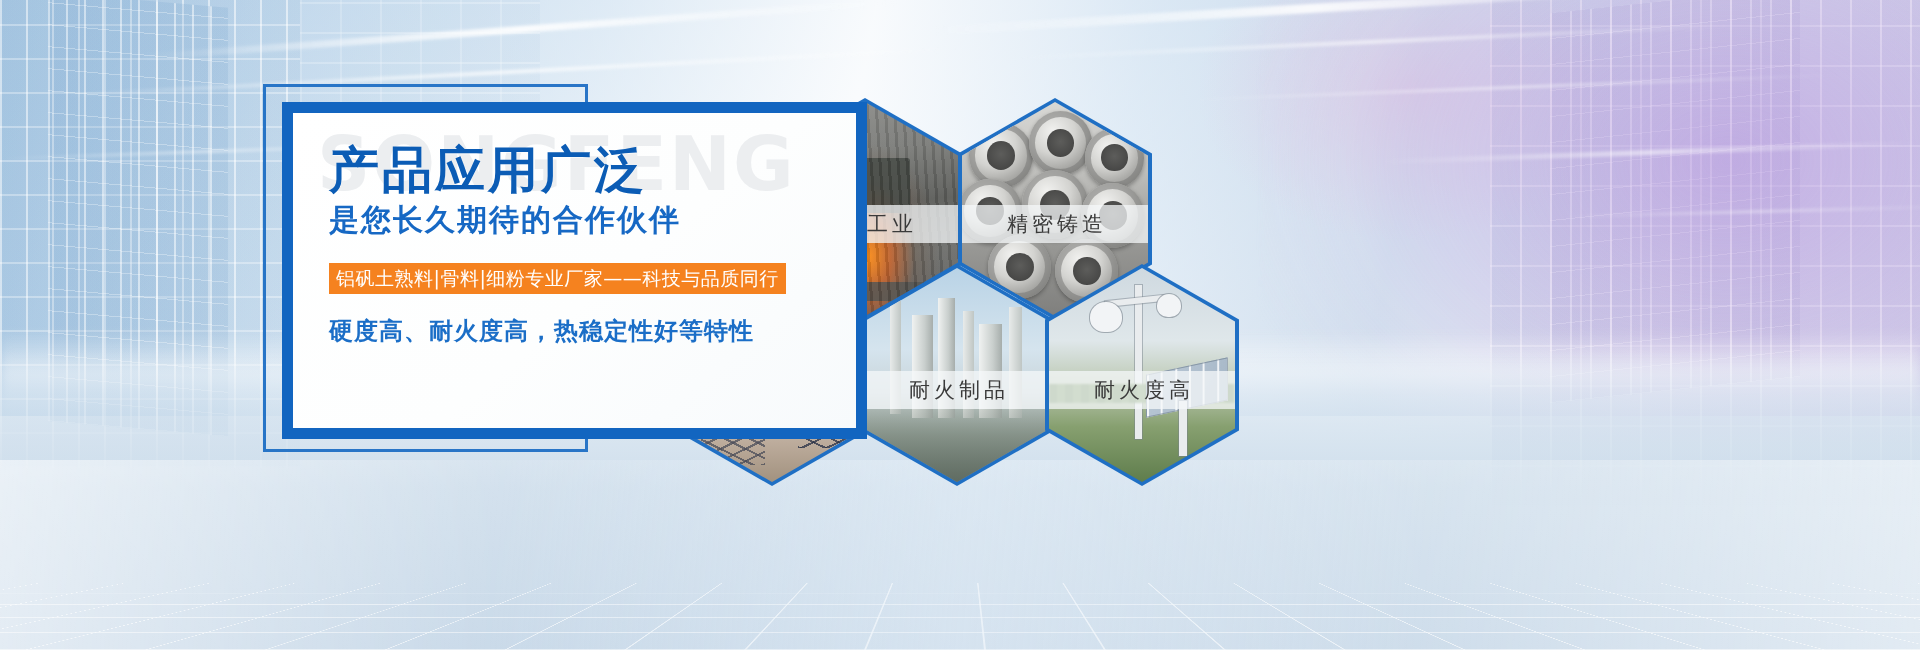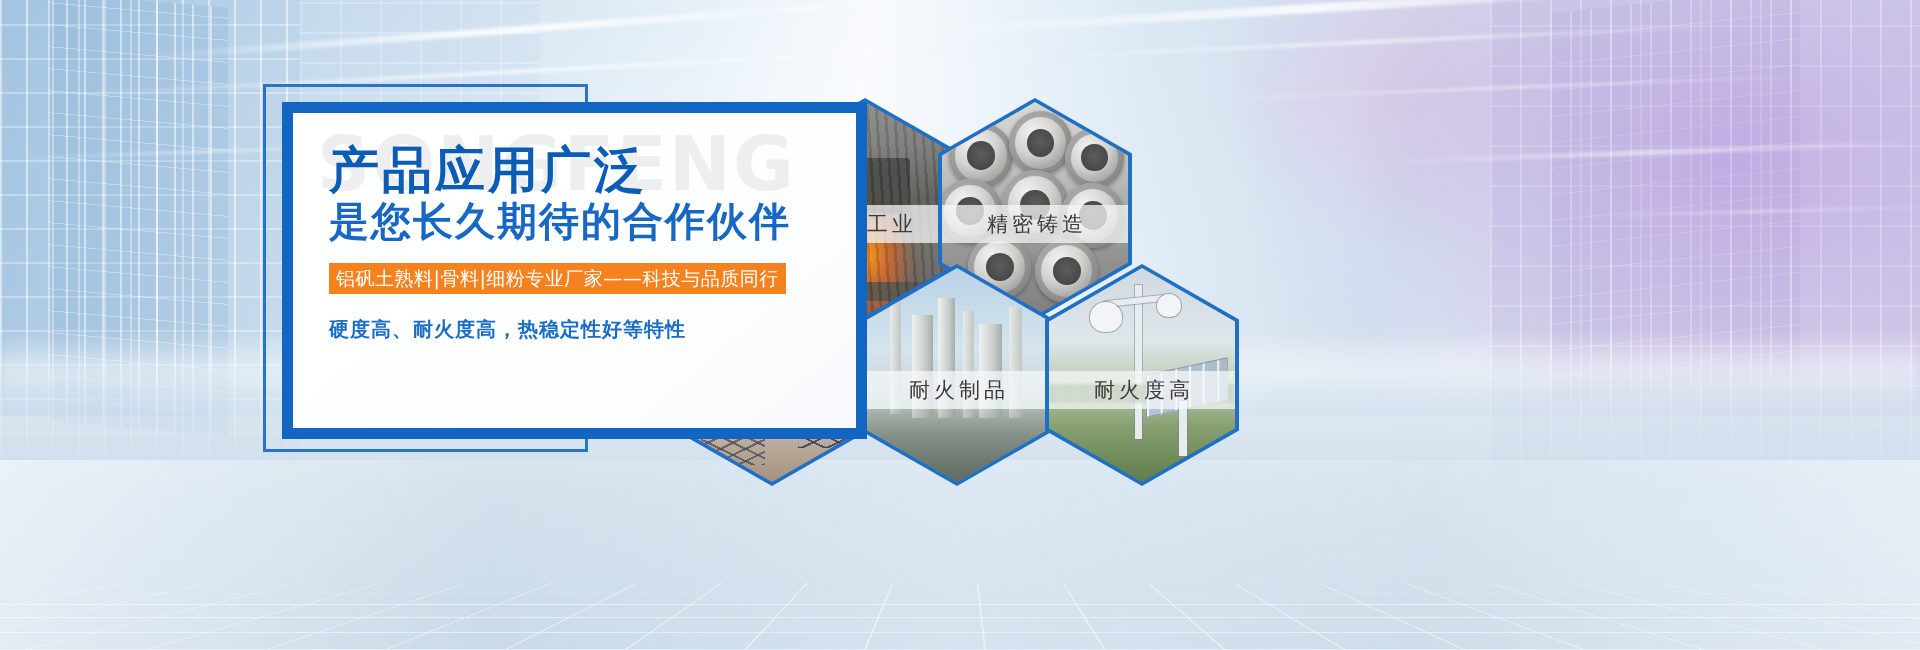--- a/index.html
+++ b/index.html
@@ -171,47 +171,46 @@
     font-weight: 700;
     color: #0b5cb5;
     letter-spacing: 3px;
     line-height: 1;
     white-space: nowrap;
     text-shadow: 0 1px 0 rgba(255,255,255,.6);
   }
   .subline {
     position: absolute;
     left: 36px; top: 92px;
-    font-size: 40px;
+    font-size: 30px;
     font-weight: 700;
     color: #1668c4;
     letter-spacing: 2px;
     line-height: 1;
     white-space: nowrap;
-    font-family: Liberation Mono, monospace;
   }
 
   .tagbar {
     position: absolute;
     left: 36px; top: 150px;
     height: 31px;
     padding: 0 7px;
     background: #f5821f;
     color: #ffffff;
     font-size: 19px;
     letter-spacing: .5px;
     line-height: 31px;
     white-space: nowrap;
     font-family: "DejaVu Sans", sans-serif;
   }
 
   .feature {
     position: absolute;
     left: 36px; top: 206px;
-    font-size: 20px;
+    font-size: 24px;
     font-weight: 700;
     color: #1b6ec7;
     letter-spacing: 1px;
     line-height: 1;
     white-space: nowrap;
   }
   .slogan {
     position: absolute;
     left: 36px; top: 254px;
     font-size: 34px;
@@ -246,21 +245,21 @@
     font-size: 21px;
     letter-spacing: 4px;
     line-height: 38px;
     text-align: center;
     font-family: "DejaVu Sans", sans-serif;
     text-indent: 4px;
   }
 
   
   .h1 { left: 768px;  top: 98px;  }   
-  .h2 { left: 938px;  top: 98px;  }   
+  .h2 { left: 958px;  top: 98px;  }   
   .h3 { left: 1138px; top: 98px;  }   
   .h4 { left: 675px;  top: 264px; }   
   .h5 { left: 860px;  top: 264px; }   
   .h6 { left: 1045px; top: 264px; }   
 
   
   
   .ph-smelting {
     background:
       radial-gradient(ellipse at 52% 72%, rgba(255,140,20,.95) 0%, rgba(255,90,0,.55) 16%, rgba(120,60,20,.15) 34%, rgba(0,0,0,0) 52%),

